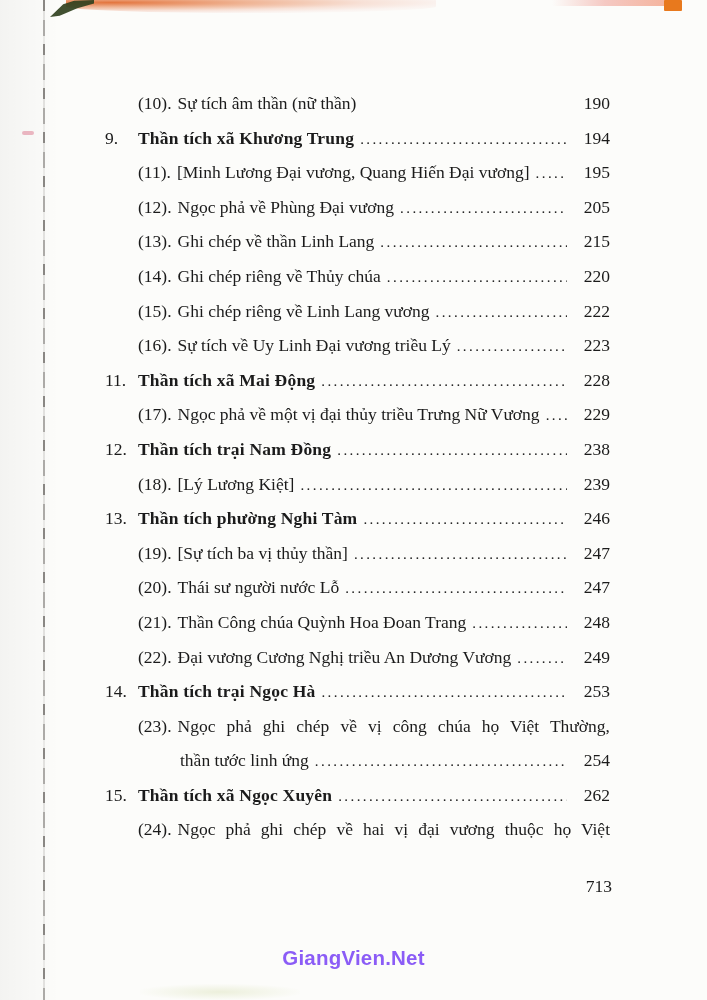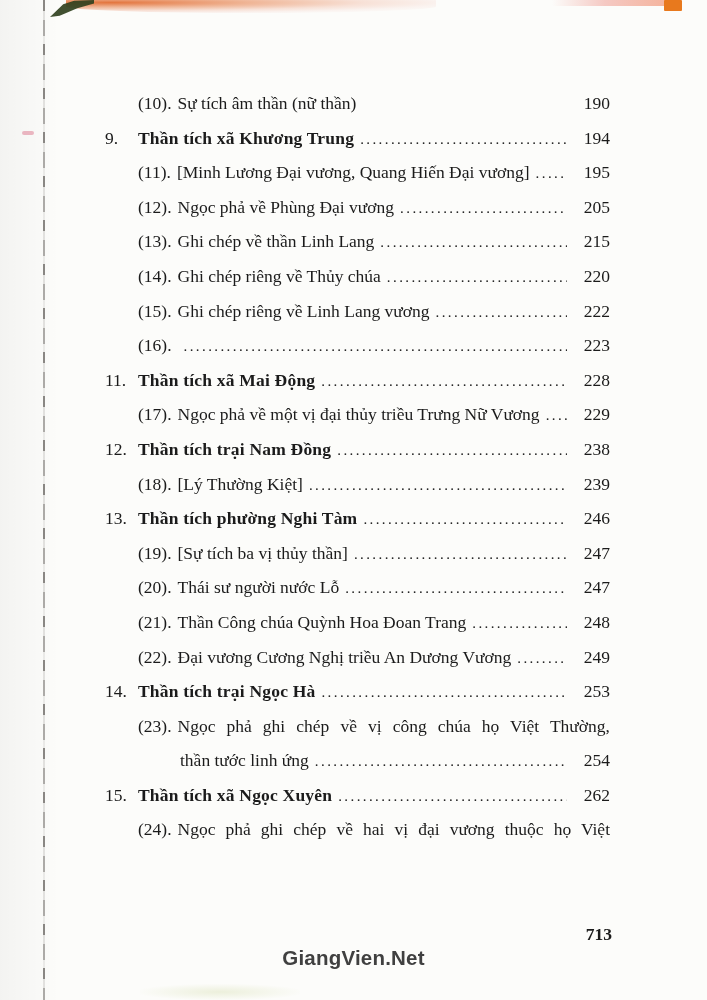--- a/index.html
+++ b/index.html
@@ -89,22 +89,22 @@
     font-size: 15px; color: #222;
   }
   .dots::after {
     content: "......................................................................................................................................................";
     letter-spacing: 2.4px;
   }
   .dots.nodots::after { content: ""; }
   .pg { flex: none; min-width: 36px; text-align: right; }
   
   .folio {
-    position: absolute; right: 95px; top: 924px;
-    font-size: 17.5px; font-weight: bold;
+    position: absolute; right: 95px; top: 876px;
+    font-size: 17.5px; font-weight: normal;
     font-family: "Liberation Serif", "DejaVu Serif", serif;
   }
   .watermark {
     position: absolute; left: 0; right: 0; top: 946px;
     text-align: center;
     font-family: "Liberation Sans", "DejaVu Sans", sans-serif;
     font-size: 20.5px; font-weight: bold; letter-spacing: 0.2px;
   }
 </style>
 </head>
@@ -172,20 +172,21 @@
         <div class="line">
           <span class="subnum">(15).</span>
           <span class="t">Ghi chép riêng về Linh Lang vương</span>
           <span class="dots"></span>
           <span class="pg">222</span>
         </div>
       </div>
       <div class="entry sub">
         <div class="line">
           <span class="subnum">(16).</span>
+          <span class="t">Sự tích về Uy Linh Đại vương triều Lý</span>
           <span class="dots"></span>
           <span class="pg">223</span>
         </div>
       </div>
       <div class="entry section">
         <span class="secnum">11.</span>
         <div class="line">
           <span class="t">Thần tích xã Mai Động</span>
           <span class="dots"></span>
           <span class="pg">228</span>
@@ -203,21 +204,21 @@
         <span class="secnum">12.</span>
         <div class="line">
           <span class="t">Thần tích trại Nam Đồng</span>
           <span class="dots"></span>
           <span class="pg">238</span>
         </div>
       </div>
       <div class="entry sub">
         <div class="line">
           <span class="subnum">(18).</span>
-          <span class="t">[Lý Thường Kiệt]</span>
+          <span class="t">[Lý Lương Kiệt]</span>
           <span class="dots"></span>
           <span class="pg">239</span>
         </div>
       </div>
       <div class="entry section">
         <span class="secnum">13.</span>
         <div class="line">
           <span class="t">Thần tích phường Nghi Tàm</span>
           <span class="dots"></span>
           <span class="pg">246</span>
@@ -278,14 +279,14 @@
           <span class="dots"></span>
           <span class="pg">262</span>
         </div>
       </div>
       <div class="entry sub">
         <div class="line justify"><span class="subnum">(24).</span><span class="t">Ngọc phả ghi chép về hai vị đại vương thuộc họ Việt</span></div>
       </div>
     </div>
 
   <div class="folio">713</div>
-  <div class="watermark" style="color: #404040;">GiangVien.Net</div>
+  <div class="watermark" style="color: #8b5cf6;">GiangVien.Net</div>
 </div>
 
 </body></html>

